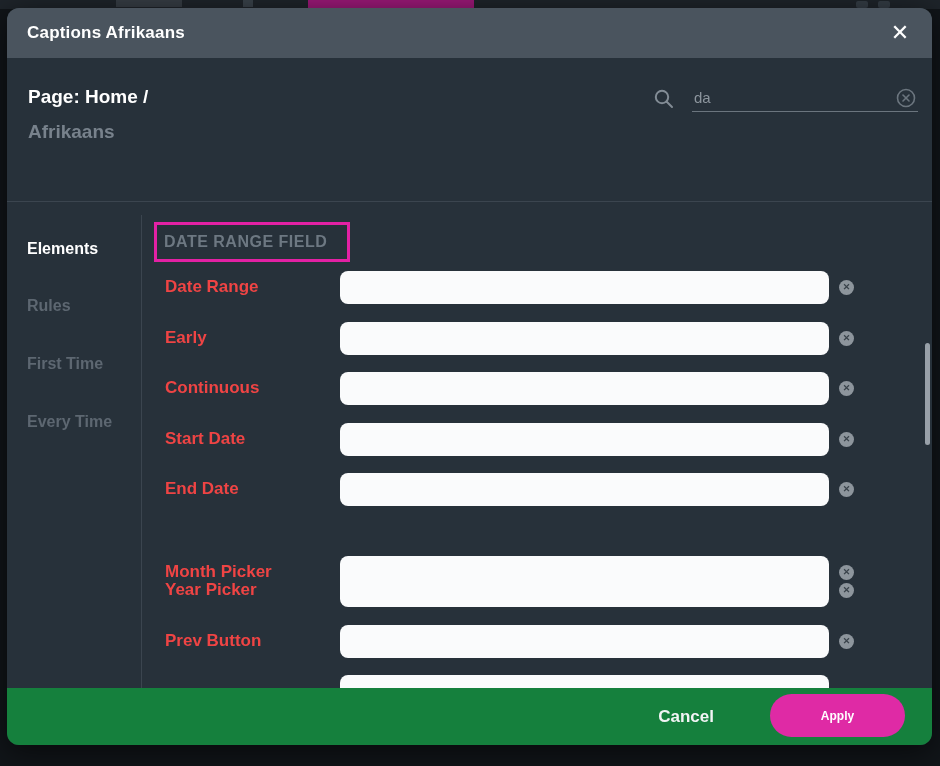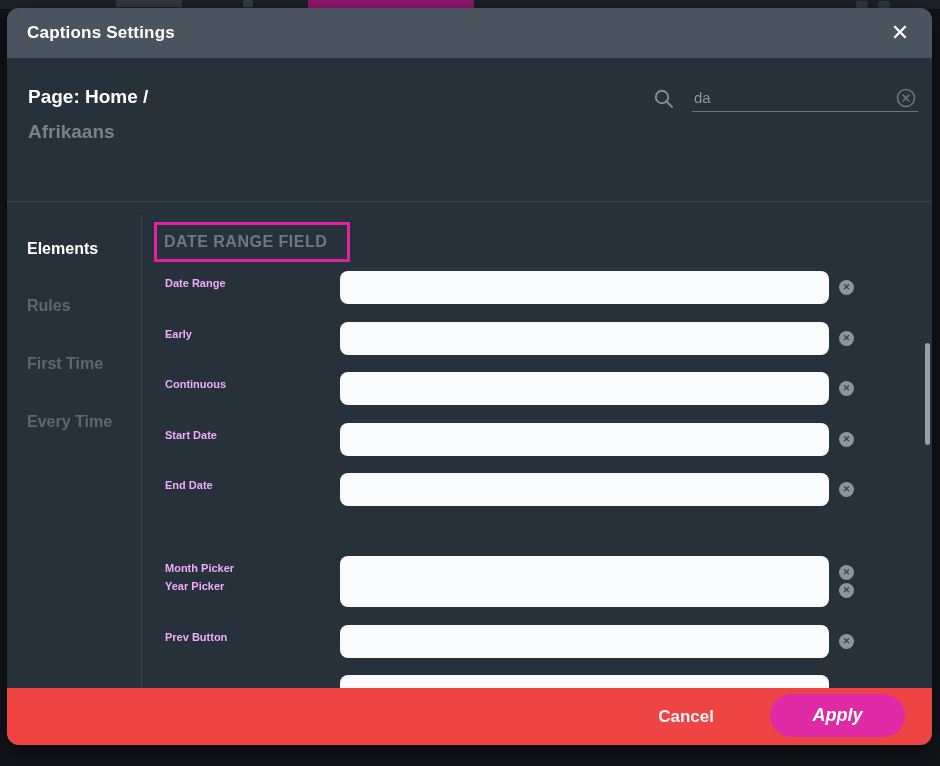--- a/index.html
+++ b/index.html
@@ -39,56 +39,56 @@
   .sidebar-item { position:absolute; left:20px; width:95px; color:#5d6771; font-size:16px; font-weight:700;
                   line-height:28px; cursor:pointer; }
   .sidebar-item.active { color:#fff; }
 
   .section-heading-box { position:absolute; left:147px; top:214px; width:196px; height:40px;
                          border:3px solid #e321a4; display:flex; align-items:center; padding-left:7px; }
   .section-heading { color:#6d7882; font-size:16px; font-weight:700; letter-spacing:.5px; white-space:nowrap; }
 
   .rows { position:absolute; left:0; top:194px; width:100%; height:486px; overflow:hidden; }
   .field-row { position:absolute; left:0; width:100%; height:33px; }
-  .field-label { position:absolute; left:158px; top:6px; color:#f0abfc; font-size:11px; font-weight:700; white-space:nowrap; }
+  .field-label { position:absolute; left:158px; top:6px; color:#ef4444; font-size:17px; font-weight:700; white-space:nowrap; }
   .field-input { position:absolute; left:333px; top:0; width:489px; height:33px; border:none; border-radius:8px;
                  background:#fafbfc; font-size:14px; color:#333; padding:0 10px;
                  font-family:"Liberation Sans", sans-serif; outline:none; }
   .field-clear { position:absolute; left:832px; top:9px; width:15px; height:15px; border-radius:50%;
                  background:#8d959c; color:#39424a; font-size:9px; line-height:15px; text-align:center;
                  font-weight:700; cursor:pointer; }
 
   .scrollbar-thumb { position:absolute; right:2px; top:335px; width:5px; height:102px; background:#98a0a8;
                      border-radius:3px; cursor:pointer; }
 
-  .footer { position:absolute; left:0; bottom:0; width:100%; height:57px; background:#ef4444; }
+  .footer { position:absolute; left:0; bottom:0; width:100%; height:57px; background:#15803d; }
   .cancel-btn { position:absolute; right:200px; top:7px; height:43px; padding:0 18px; background:transparent;
                 border:none; color:#f2f4f5; font-size:17px; font-weight:700; line-height:43px; cursor:pointer;
                 font-family:"Liberation Sans", sans-serif; }
   .apply-btn { position:absolute; right:27px; top:6px; width:135px; height:43px; border:none; border-radius:22px;
-               color:#fff; font-size:18px; font-weight:700; cursor:pointer;
-               font-family:"Liberation Sans", sans-serif;font-style:italic; }
+               color:#fff; font-size:12px; font-weight:700; cursor:pointer;
+               font-family:"Liberation Sans", sans-serif; }
 </style>
 </head>
 <body>
 
 <div class="stage">
 
   <div class="bg-strip">
     <div class="bg-text-frag"></div>
     <div class="bg-chevron-frag"></div>
     <div class="bg-accent-frag" id="bg-accent" style="background: rgb(156, 24, 120);"></div>
     <div class="bg-icon-frag" style="left:856px;"></div>
     <div class="bg-icon-frag" style="left:878px;"></div>
   </div>
 
   <div class="modal">
 
     <div class="titlebar">
-      <span class="title">Captions Settings</span>
+      <span class="title">Captions Afrikaans</span>
     </div>
     <div class="close-btn">✕</div>
 
     <div class="page-title">Page: Home /</div>
     <div class="page-subtitle">Afrikaans</div>
 
     <div class="search">
       <svg class="search-icon" width="22" height="22" viewBox="0 0 22 22">
         <circle cx="9" cy="9" r="6.2" fill="none" stroke="#828c95" stroke-width="2"></circle>
         <line x1="13.5" y1="13.5" x2="19" y2="19" stroke="#828c95" stroke-width="2" stroke-linecap="round"></line>

